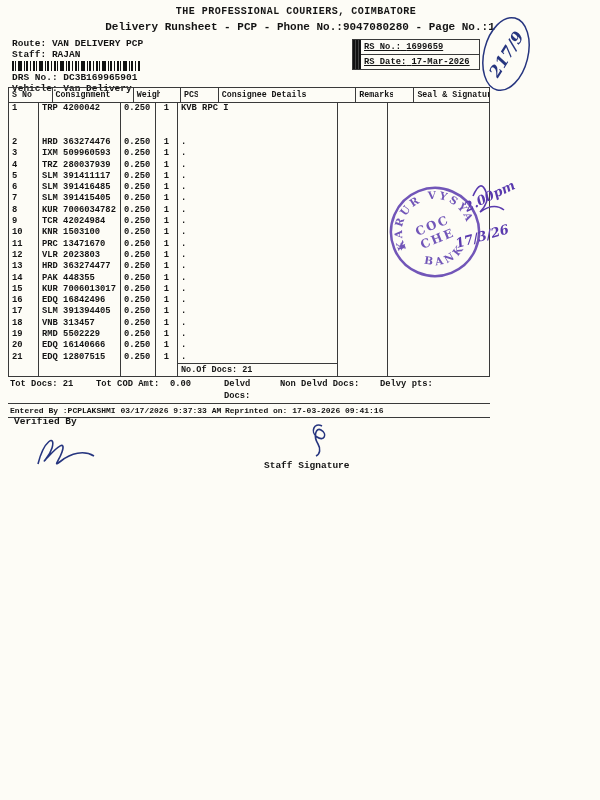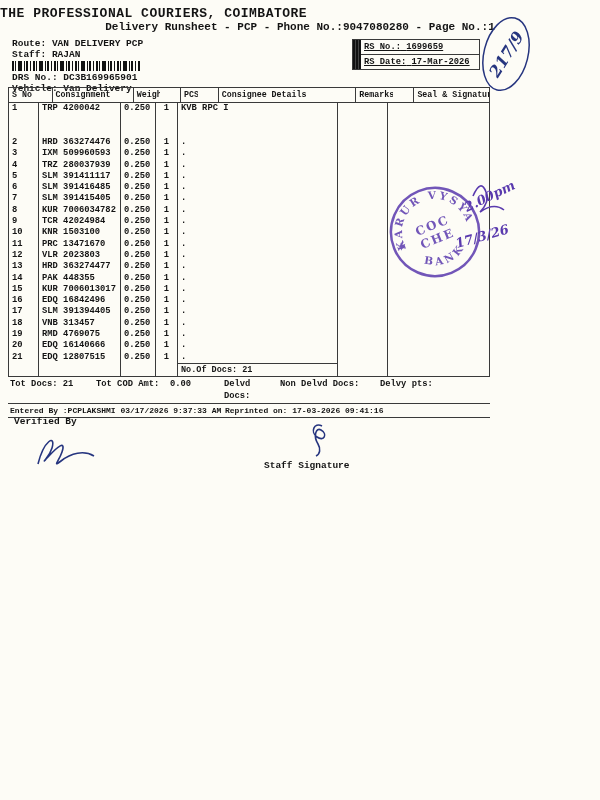--- a/index.html
+++ b/index.html
@@ -1,18 +1,18 @@
 <!DOCTYPE html>
 <html style="--stamp: #5a3aae; --ink: #26357f;"><head>
 <meta charset="utf-8">
 <style>
   html,body{margin:0;padding:0;background:#ffffff;}
   .page{position:relative;width:600px;height:800px;background:#fdfcf6;overflow:hidden;
         font-family:"Liberation Mono","DejaVu Sans Mono",monospace;font-weight:bold;color:#141414;}
-  .title{position:absolute;top:6px;left:0;width:592px;text-align:left;font-size:13px;letter-spacing:.5px;}
+  .title{position:absolute;top:6px;left:0;width:592px;text-align:center;font-size:10px;letter-spacing:.5px;}
   .subtitle{position:absolute;top:21px;left:0;width:600px;text-align:center;font-size:11px;}
   .info-left{position:absolute;left:12px;top:38px;font-size:9.5px;line-height:11px;}
   .barcode{width:128px;height:10px;margin:1px 0;
      background:repeating-linear-gradient(90deg,#111 0 1px,transparent 1px 3px),
                 repeating-linear-gradient(90deg,#111 0 2px,transparent 2px 7px);}
   .rs-box{position:absolute;left:352px;top:39px;width:126px;border:1px solid #3a3a3a;display:flex;text-decoration:underline;}
   .rs-bar{width:8px;background:repeating-linear-gradient(90deg,#111 0 2px,#444 2px 3px);}
   .rs-rows{flex:1;}
   .rs-row{font-size:8.8px;line-height:10px;padding:2px 3px;white-space:nowrap;}
   .rs-row:first-child{border-bottom:1px solid #3a3a3a;}
@@ -250,21 +250,21 @@
           <div class="td c1">VNB 313457</div>
           <div class="td c2">0.250</div>
           <div class="td c3">1</div>
           <div class="td c4">.</div>
           <div class="td c5"></div>
           <div class="td c6"></div>
         </div>
 
         <div class="tr">
           <div class="td c0">19</div>
-          <div class="td c1">RMD 4769075</div>
+          <div class="td c1">RMD 5502229</div>
           <div class="td c2">0.250</div>
           <div class="td c3">1</div>
           <div class="td c4">.</div>
           <div class="td c5"></div>
           <div class="td c6"></div>
         </div>
 
         <div class="tr">
           <div class="td c0">20</div>
           <div class="td c1">EDQ 16140666</div>

